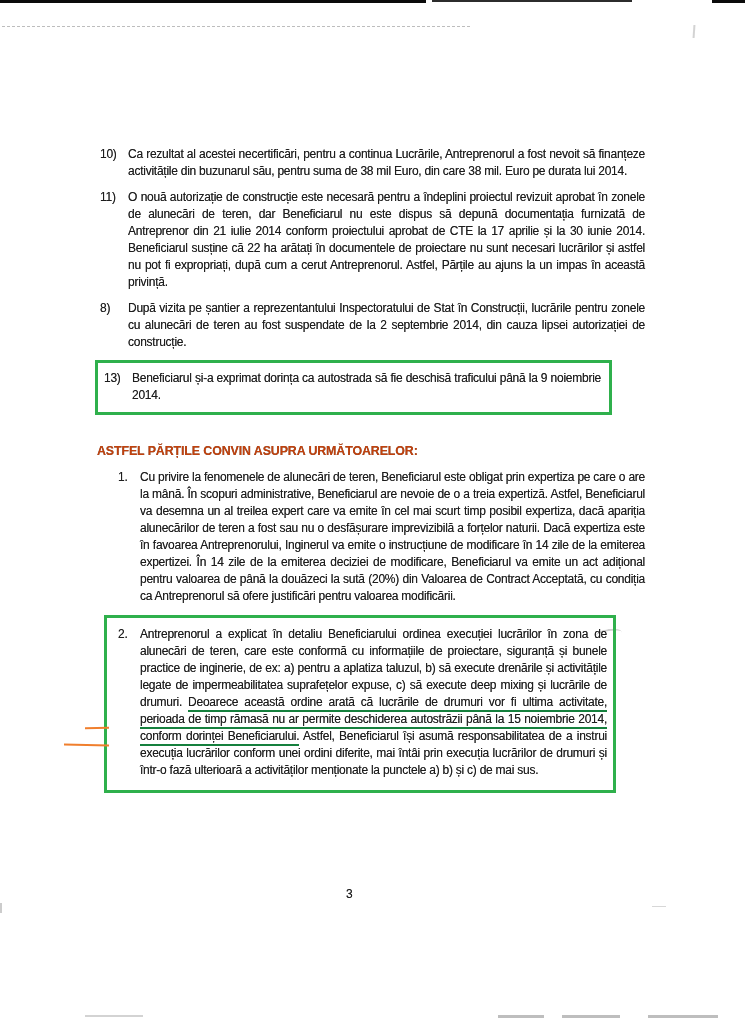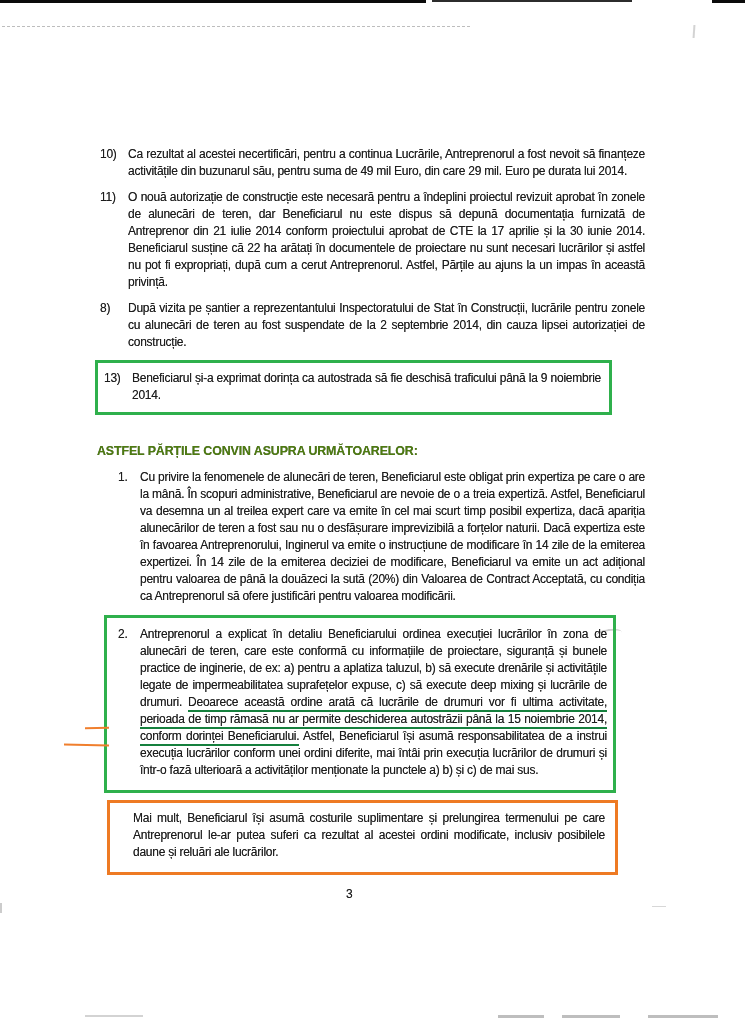--- a/index.html
+++ b/index.html
@@ -51,21 +51,21 @@
   .para .ptext{flex:1;text-align:justify;}
 
   .green-box{
     margin:0 11px 28px 95px;width:517px;box-sizing:border-box;
     border:3px solid #2fb04c;padding:7px 8px 8px 6px;
   }
   .green-box .para{margin:0;width:auto;}
 
   .heading{
     margin:0 0 9px 97px;
-    font-weight:bold;color:#4d7c0f;font-size:12.4px;letter-spacing:-0.1px;
+    font-weight:bold;color:#c2410c;font-size:12.4px;letter-spacing:-0.1px;
   }
 
   .agr-item{display:flex;margin:0 0 10px 118px;width:527px;}
   .agr-item .inum{flex:0 0 22px;}
   .agr-item .itext{flex:1;text-align:justify;}
 
   .green-box-2{
     position:relative;
     margin:0 0 7px 104px;width:512px;box-sizing:border-box;
     border:3px solid #2fb04c;padding:8px 6px 11px 11px;
@@ -99,21 +99,21 @@
   <div class="bottom-dash bd-1"></div>
   <div class="bottom-dash bd-2"></div>
   <div class="bottom-dash bd-3"></div>
   <div class="bottom-dash bd-4"></div>
   <div class="left-edge-mark"></div>
 
   <div class="doc">
 
     <div class="para">
       <span class="pnum">10)</span>
-      <span class="ptext">Ca rezultat al acestei necertificări, pentru a continua Lucrările, Antreprenorul a fost nevoit să finanțeze activitățile din buzunarul său, pentru suma de 49 mil Euro, din care 29 mil. Euro pe durata lui 2014.</span>
+      <span class="ptext">Ca rezultat al acestei necertificări, pentru a continua Lucrările, Antreprenorul a fost nevoit să finanțeze activitățile din buzunarul său, pentru suma de 38 mil Euro, din care 38 mil. Euro pe durata lui 2014.</span>
     </div>
     <div class="para">
       <span class="pnum">11)</span>
       <span class="ptext">O nouă autorizație de construcție este necesară pentru a îndeplini proiectul revizuit aprobat în zonele de alunecări de teren, dar Beneficiarul nu este dispus să depună documentația furnizată de Antreprenor din 21 iulie 2014 conform proiectului aprobat de CTE la 17 aprilie și la 30 iunie 2014. Beneficiarul susține că 22 ha arătați în documentele de proiectare nu sunt necesari lucrărilor și astfel nu pot fi expropriați, după cum a cerut Antreprenorul. Astfel, Părțile au ajuns la un impas în această privință.</span>
     </div>
     <div class="para">
       <span class="pnum">8)</span>
       <span class="ptext">După vizita pe șantier a reprezentantului Inspectoratului de Stat în Construcții, lucrările pentru zonele cu alunecări de teren au fost suspendate de la 2 septembrie 2014, din cauza lipsei autorizației de construcție.</span>
     </div>
 
@@ -133,21 +133,18 @@
 
     <div class="green-box-2">
       <div class="agr-item">
         <span class="inum">2.</span>
         <span class="itext"><span>Antreprenorul a explicat în detaliu Beneficiarului ordinea execuției lucrărilor în zona de alunecări de teren, care este conformă cu informațiile de proiectare, siguranță și bunele practice de inginerie, de ex: a) pentru a aplatiza taluzul, b) să execute drenările și activitățile legate de impermeabilitatea suprafețelor expuse, c) să execute deep mixing și lucrările de drumuri. </span><span class="underlined">Deoarece această ordine arată că lucrările de drumuri vor fi ultima activitate, perioada de timp rămasă nu ar permite deschiderea autostrăzii până la 15 noiembrie 2014, conform dorinței Beneficiarului.</span><span> Astfel, Beneficiarul își asumă responsabilitatea de a instrui execuția lucrărilor conform unei ordini diferite, mai întâi prin execuția lucrărilor de drumuri și într-o fază ulterioară a activităților menționate la punctele a) b) și c) de mai sus.</span></span>
       </div>
       <div class="overshoot os-1"></div>
       <div class="overshoot os-2"></div>
     </div>
 
-    <div class="orange-box">
-      <div class="itext">Mai mult, Beneficiarul își asumă costurile suplimentare și prelungirea termenului pe care Antreprenorul le-ar putea suferi ca rezultat al acestei ordini modificate, inclusiv posibilele daune și reluări ale lucrărilor.</div>
-    </div>
 
   </div>
 
   <div class="page-number">3</div>
 
 </div>
 
 </body></html>

